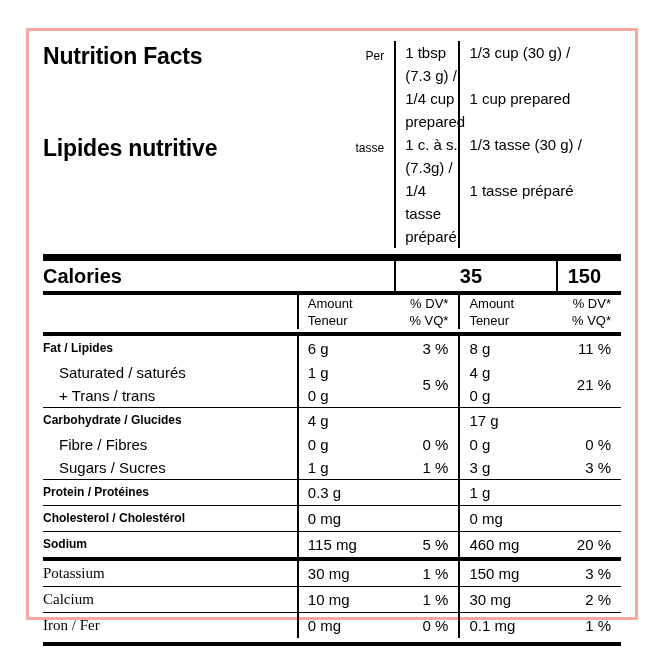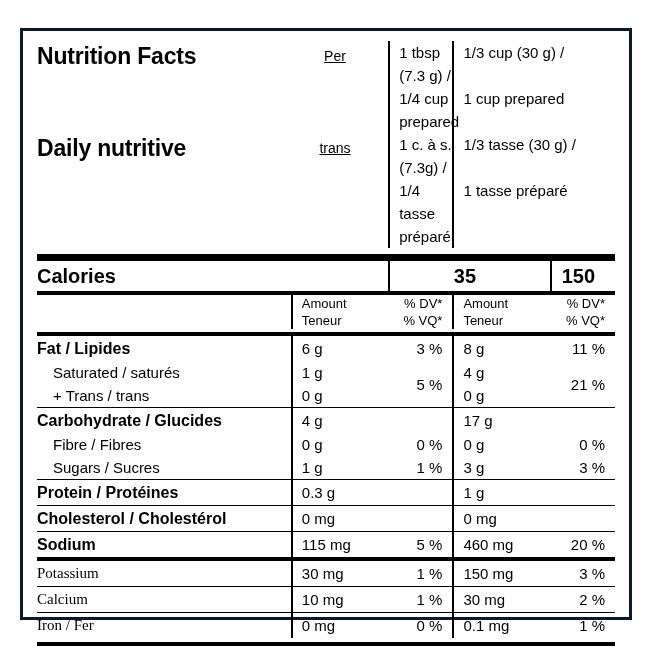--- a/index.html
+++ b/index.html
@@ -9,25 +9,25 @@
   }
   body {
     width: 650px;
     height: 650px;
     font-family: "Liberation Sans", sans-serif;
     color: #000000;
     -webkit-font-smoothing: antialiased;
   }
   .panel {
     position: absolute;
-    left: 20px;
+    left: 26px;
     top: 28px;
     width: 612px;
     height: 592px;
-    border: 3px solid #0f172a;
+    border: 3px solid #fca5a5;
     box-sizing: border-box;
     background: #fff;
     padding: 10px 14px 8px 14px;
   }
   table.nf {
     width: 100%;
     border-collapse: collapse;
     table-layout: fixed;
   }
   table.nf td {
@@ -42,25 +42,24 @@
   .c-d2     { width: 62px;  }
 
   .title-block td { padding-bottom: 0; }
   .t-main {
     font-size: 23px;
     font-weight: bold;
     letter-spacing: -0.2px;
     line-height: 30px;
   }
   .t-per {
-    font-size: 14px;
-    text-align: center;
+    font-size: 12px;
+    text-align: right;
     padding-right: 10px !important;
     line-height: 30px;
-    text-decoration: underline;
   }
   .t-serv {
     font-size: 15px;
     line-height: 23px;
   }
   .serv-cell {
     border-left: 2px solid #000;
     padding-left: 9px !important;
     margin-left: 43px;
   }
@@ -70,21 +69,21 @@
 
   .cal-label { font-size: 20px; font-weight: bold; line-height: 30px; }
   .cal-val {
     font-size: 20px; font-weight: bold; text-align: center;
     line-height: 30px; padding-right: 10px !important;
   }
 
   .hdr { font-size: 13px; line-height: 17px; }
   .hdr-r { font-size: 13px; line-height: 17px; text-align: right; padding-right: 10px !important;}
 
-  .nm { font-size: 16px; font-weight: bold; line-height: 25px; margin-left: 8px; }
+  .nm { font-size: 12px; font-weight: bold; line-height: 25px; margin-left: 8px; }
   .nm-sub { font-size: 15px; font-weight: normal; line-height: 23px; padding-left: 16px !important; }
   .nm-plain { font-size: 15px; font-weight: normal; line-height: 25px; font-family: Liberation Serif, serif; }
   .val { font-size: 15px; line-height: 25px; padding-left: 9px !important; }
   .val-sub { font-size: 15px; line-height: 23px; padding-left: 9px !important; }
   .dv  { font-size: 15px; line-height: 25px; text-align: right; padding-right: 10px !important; }
   .dv-sub  { font-size: 15px; line-height: 23px; text-align: right; padding-right: 10px !important; }
 
   .bl { border-left: 2px solid #000; }
 
   .rowline td { border-top: 1.5px solid #000; }
@@ -122,22 +121,22 @@
       <td class="t-serv serv-cell" colspan="1">1 tbsp (7.3 g) /</td>
       <td class="t-serv serv-cell" colspan="2">1/3 cup (30 g) /</td>
     </tr>
     <tr>
       <td></td>
       <td></td>
       <td class="t-serv serv-cell">1/4 cup prepared</td>
       <td class="t-serv serv-cell" colspan="2">1 cup prepared</td>
     </tr>
     <tr>
-      <td class="t-main">Daily nutritive</td>
-      <td class="t-per">trans</td>
+      <td class="t-main">Lipides nutritive</td>
+      <td class="t-per">tasse</td>
       <td class="t-serv serv-cell">1 c. à s. (7.3g) /</td>
       <td class="t-serv serv-cell" colspan="2">1/3 tasse (30 g) /</td>
     </tr>
     <tr>
       <td></td>
       <td></td>
       <td class="t-serv serv-cell">1/4 tasse préparé</td>
       <td class="t-serv serv-cell" colspan="2">1 tasse préparé</td>
     </tr>
 

